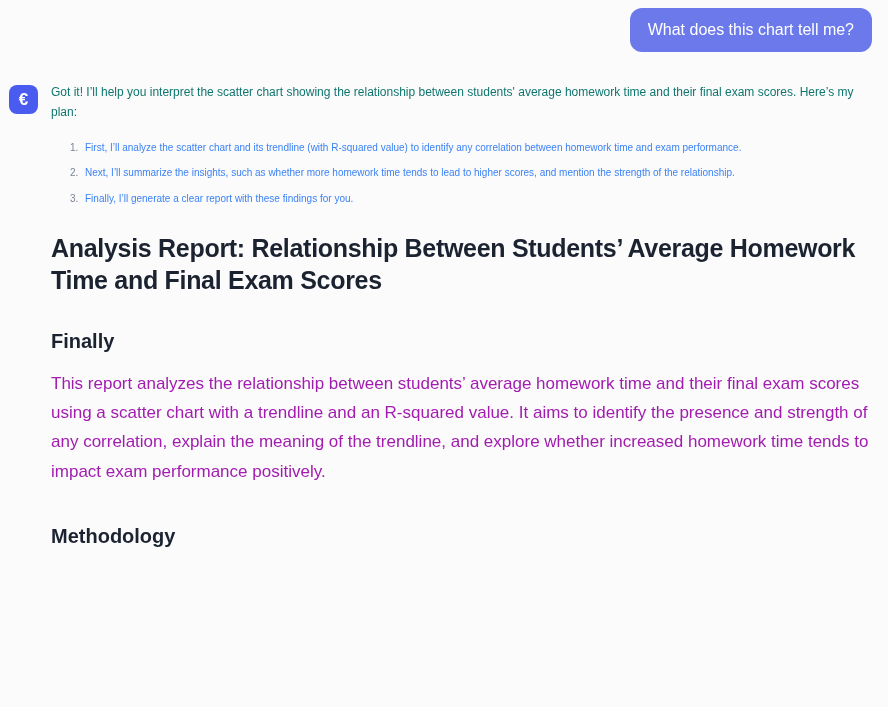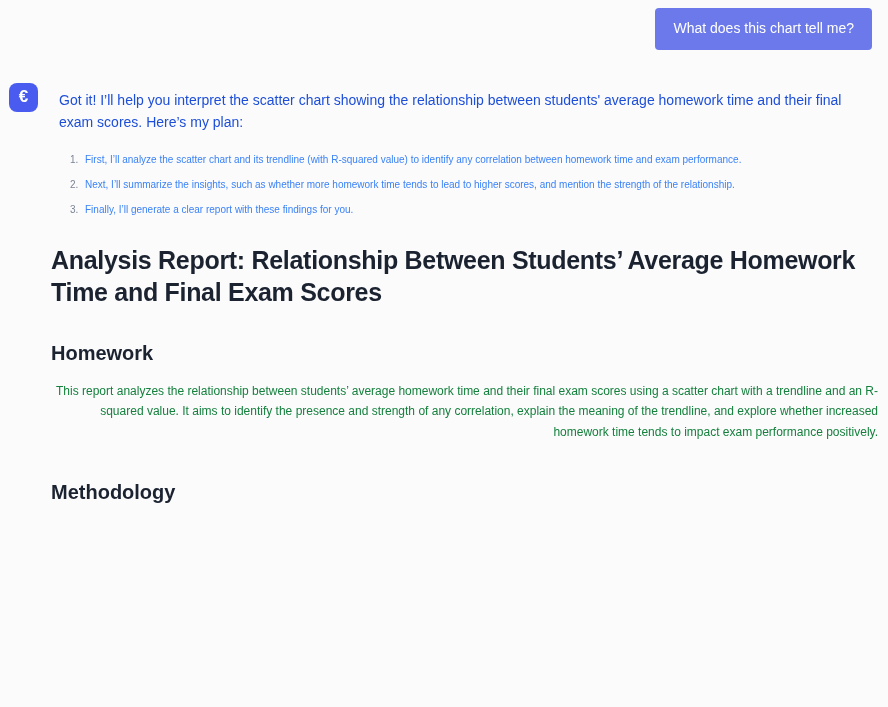--- a/index.html
+++ b/index.html
@@ -22,24 +22,24 @@
 
   
   .user-row {
     display: flex;
     justify-content: flex-end;
     padding: 8px 16px 0 16px;
   }
   .user-bubble {
     background: #6b79ea;
     color: #ffffff;
-    font-size: 14px;
+    font-size: 16px;
     line-height: 1.4;
     padding: 11px 18px;
-    border-radius: 4px;
+    border-radius: 12px;
     max-width: 480px;
   }
 
   
   .assistant-row {
     display: flex;
     align-items: flex-start;
     padding: 31px 10px 0 9px;
   }
   .avatar {
@@ -55,24 +55,24 @@
     font-size: 17px;
     font-weight: bold;
     margin-top: 2px;
   }
   .assistant-body {
     margin-left: 13px;
     flex: 1 1 auto;
     min-width: 0;
   }
   .intro {
-    font-size: 14px;
+    font-size: 12px;
     line-height: 1.62;
-    color: #1d4ed8;
-    margin: 8px;
+    color: #0f766e;
+    margin: 0;
   }
   ol.plan {
     margin: 18px 0 0 0;
     padding-left: 30px;
     color: #3b82f6;
     font-size: 10px;
     line-height: 1.62;
   }
   ol.plan li {
     margin-bottom: 9px;
@@ -97,25 +97,24 @@
     margin: 25px 0 0 0;
     letter-spacing: -0.3px;
   }
   h2.section {
     font-size: 20px;
     font-weight: bold;
     color: #1b2230;
     margin: 33px 0 0 0;
   }
   .section-text {
-    font-size: 12px;
+    font-size: 17px;
     line-height: 1.72;
-    color: #15803d;
+    color: #a21caf;
     margin: 16px 0 0 0;
-    text-align: right;
   }
   h2.section.methodology {
     margin-top: 39px;
   }
 </style>
 </head>
 <body>
 
 <div class="page">
 
@@ -131,20 +130,20 @@
 
       <ol class="plan">
         <li>First, I’ll analyze the scatter chart and its trendline (with R-squared value) to identify any correlation between homework time and exam performance.</li>
         <li>Next, I’ll summarize the insights, such as whether more homework time tends to lead to higher scores, and mention the strength of the relationship.</li>
         <li>Finally, I’ll generate a clear report with these findings for you.</li>
       </ol>
 
 
       <h1 class="report-title">Analysis Report: Relationship Between Students’ Average Homework Time and Final Exam Scores</h1>
 
-      <h2 class="section">Homework</h2>
+      <h2 class="section">Finally</h2>
       <p class="section-text">This report analyzes the relationship between students’ average homework time and their final exam scores using a scatter chart with a trendline and an R-squared value. It aims to identify the presence and strength of any correlation, explain the meaning of the trendline, and explore whether increased homework time tends to impact exam performance positively.</p>
 
       <h2 class="section methodology">Methodology</h2>
     </div>
   </div>
 
 </div>
 
 </body></html>

